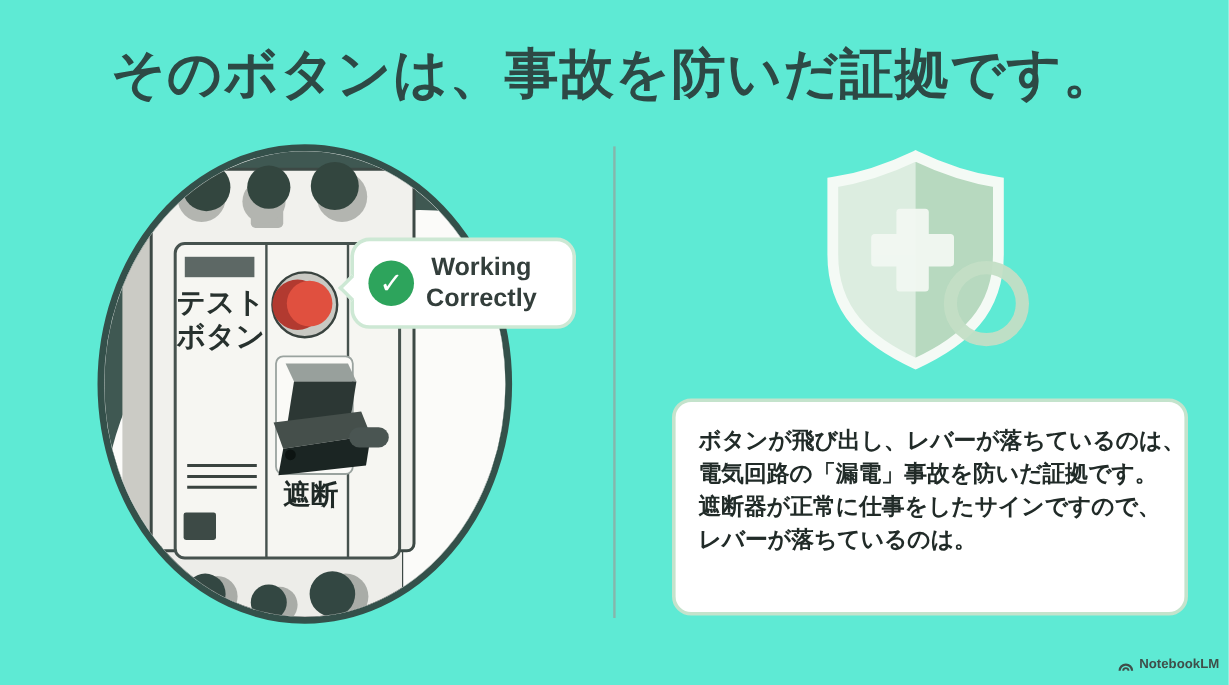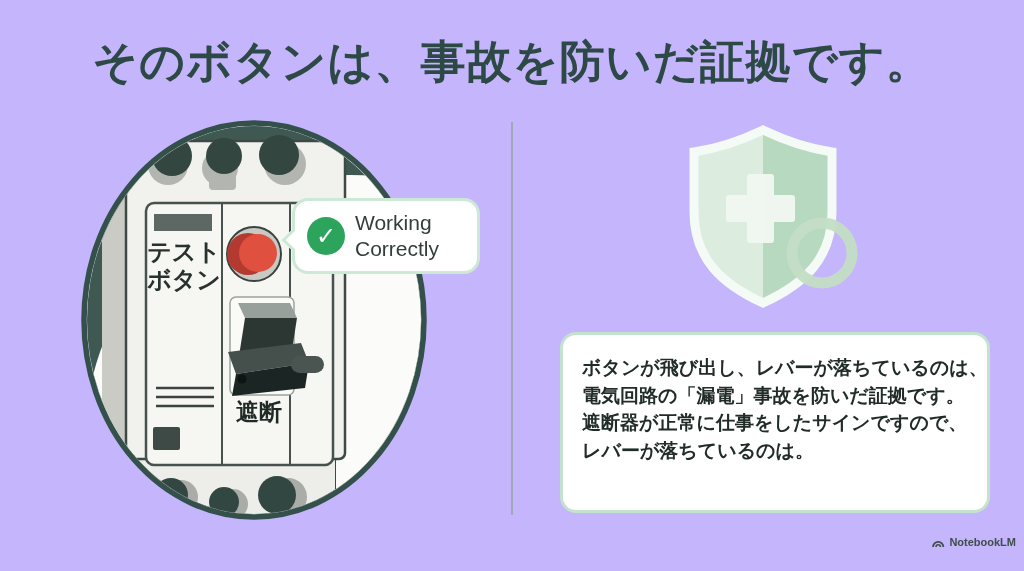--- a/index.html
+++ b/index.html
@@ -1,21 +1,21 @@
 <!DOCTYPE html>
 <html><head>
 <meta charset="utf-8">
 <style>
   * { margin: 0; padding: 0; box-sizing: border-box; }
   body { font-family: "Liberation Sans", "DejaVu Sans", sans-serif; }
   .stage {
     position: relative;
     width: 1024px;
     height: 571px;
-    background: #c4b5fd;
+    background: #5eead4;
     overflow: hidden;
   }
   
   .title {
     position: absolute;
     top: 32px; left: 0;
     width: 100%;
     text-align: center;
     font-size: 45px;
     font-weight: 800;
@@ -53,23 +53,24 @@
     background: #2da45c;
     color: #ffffff;
     font-size: 24px;
     font-weight: 700;
     display: flex;
     align-items: center;
     justify-content: center;
   }
   .bubble-text {
     font-size: 21px;
-    font-weight: 400;
+    font-weight: 700;
     color: #333e3b;
     line-height: 1.25;
+    text-align: center;
   }
   
   .divider {
     position: absolute;
     left: 511px; top: 122px;
     width: 2px; height: 393px;
     background: #93a49e;
     opacity: 0.75;
   }
   
@@ -87,21 +88,21 @@
   .info-line {
     font-size: 19px;
     font-weight: 700;
     color: #212b28;
     line-height: 27.5px;
     white-space: nowrap;
   }
   
   .watermark {
     position: absolute;
-    right: 8px; top: 536px;
+    right: 8px; top: 548px;
     display: flex;
     align-items: center;
     gap: 4px;
     color: #3f4e49;
     font-size: 11px;
     font-weight: 700;
   }
   svg text { font-family: "Liberation Sans", "DejaVu Sans", sans-serif; }
 </style>
 </head>

